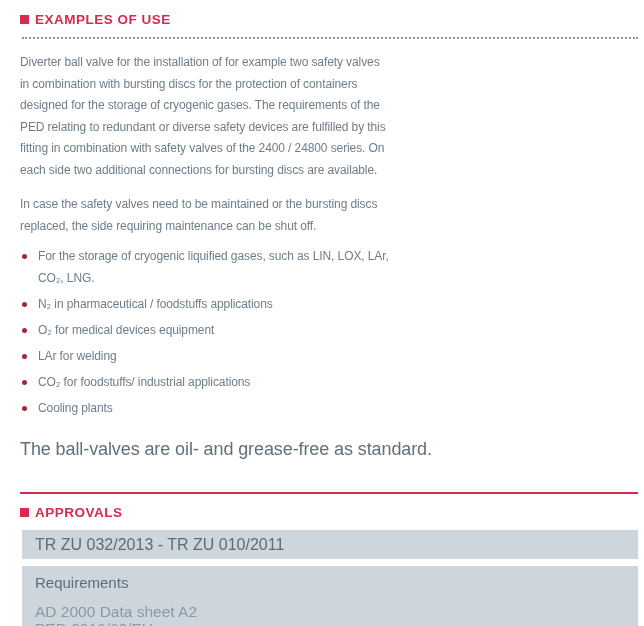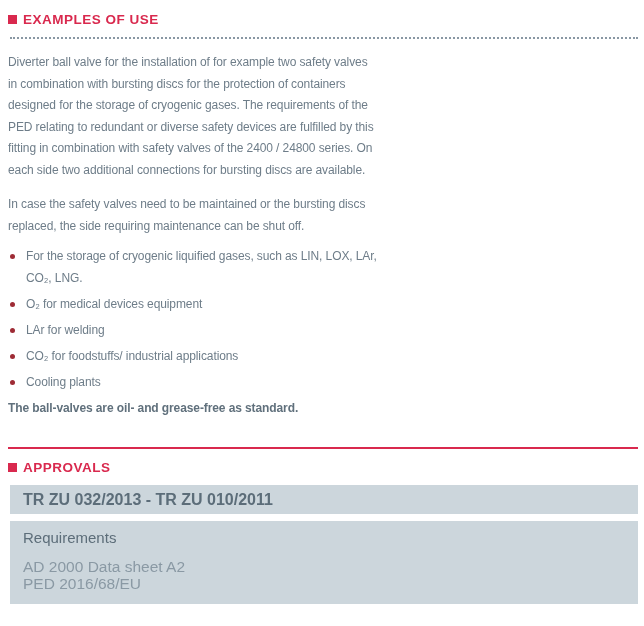--- a/index.html
+++ b/index.html
@@ -6,21 +6,21 @@
     margin: 0;
     padding: 0;
     background: #ffffff;
     font-family: "Liberation Sans", "DejaVu Sans", sans-serif;
   }
   .page {
     position: relative;
     width: 644px;
     height: 626px;
     box-sizing: border-box;
-    padding: 12px 6px 0 8px;
+    padding: 12px 6px 0 20px;
     overflow: hidden;
     background: #ffffff;
   }
   .section-header {
     display: flex;
     align-items: center;
     gap: 6px;
     height: 14px;
   }
   .sq {
@@ -68,43 +68,43 @@
     content: "";
     position: absolute;
     left: 2px;
     top: 8px;
     width: 5px;
     height: 5px;
     border-radius: 50%;
     background: #9e2b35;
   }
   .emph {
-    margin: 8px 0 0 0;
-    font-size: 12px;
-    font-weight: bold;
+    margin: 20px 0 0 0;
+    font-size: 18px;
+    font-weight: normal;
     letter-spacing: -0.1px;
     color: #60707c;
   }
   .approvals {
     margin-top: 32px;
   }
   .red-rule {
     border-top: 2px solid #d9294e;
     height: 0;
     margin: 0 0 11px 0;
   }
   .cert-bar {
     margin: 11px 0 0 2px;
     background: #ccd6dc;
     height: 29px;
     display: flex;
     align-items: center;
     padding-left: 13px;
     font-size: 16px;
-    font-weight: bold;
+    font-weight: normal;
     color: #5c6d79;
   }
   .req-box {
     margin: 7px 0 0 2px;
     background: #ccd6dc;
     padding: 8px 0 12px 13px;
   }
   .req-head {
     font-size: 15px;
     font-weight: normal;
@@ -136,20 +136,21 @@
 PED relating to redundant or diverse safety devices are fulfilled by this
 fitting in combination with safety valves of the 2400 / 24800 series. On
 each side two additional connections for bursting discs are available.</p>
 
     <p class="body">In case the safety valves need to be maintained or the bursting discs
 replaced, the side requiring maintenance can be shut off.</p>
 
     <ul class="bullets">
       <li>For the storage of cryogenic liquified gases, such as LIN, LOX, LAr,
 CO₂, LNG.</li>
+      <li>N₂ in pharmaceutical / foodstuffs applications</li>
       <li>O₂ for medical devices equipment</li>
       <li>LAr for welding</li>
       <li>CO₂ for foodstuffs/ industrial applications</li>
       <li>Cooling plants</li>
     </ul>
 
     <p class="emph">The ball-valves are oil- and grease-free as standard.</p>
   </div>
 
   <div class="approvals">

